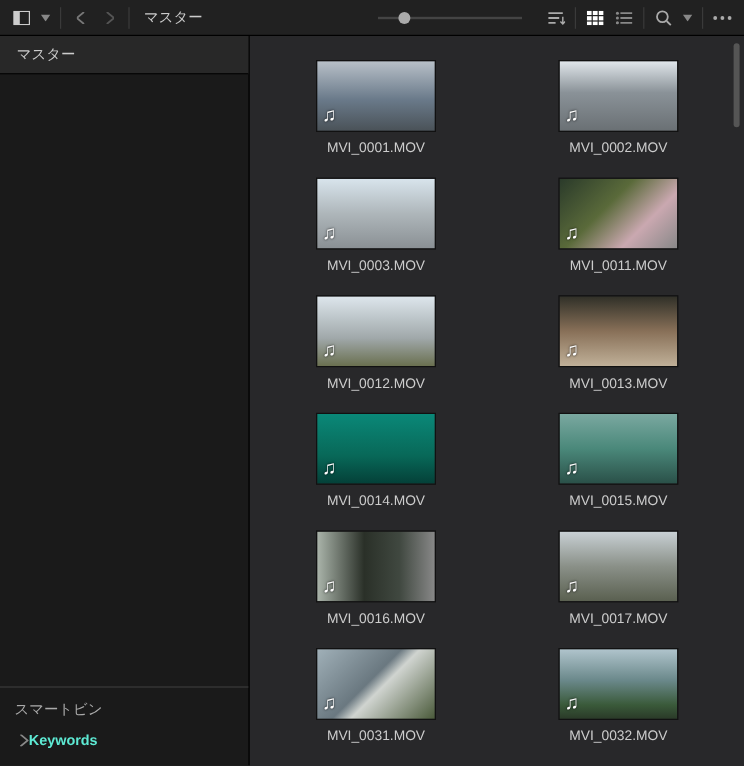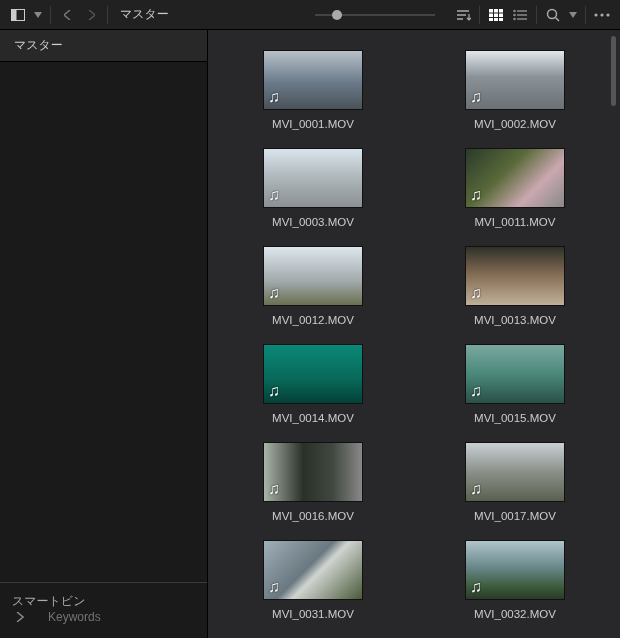--- a/index.html
+++ b/index.html
@@ -52,24 +52,24 @@
     }
     .bin-tab {
       background: #282828; padding: 7px 14px;
       color: #ccc; border-bottom: 1px solid #000;
     }
     .sidebar-fill { flex: 1; }
     .smart-section {
       border-top: 1px solid #3a3a3a;
       padding: 10px 12px 14px 12px;
     }
-    .smart-header { color: #aaa; }
+    .smart-header { color: #aaa; margin-bottom: 10px; }
     .smart-item {
-      display: flex; align-items: center; gap: 24px;
-      color: #737373; cursor: pointer; padding-left: 4px;
+      display: flex; align-items: center; gap: 0;
+      color: #5eead4; cursor: pointer; padding-left: 4px; font-weight: bold;
     }
     .content {
       flex: 1; background: #28282a;
       overflow-y: auto; position: relative;
     }
     .scroll-indicator {
       position: absolute; top: 6px; right: 4px;
       width: 5px; height: 70px; background: #555; border-radius: 3px;
     }
     .clips {

